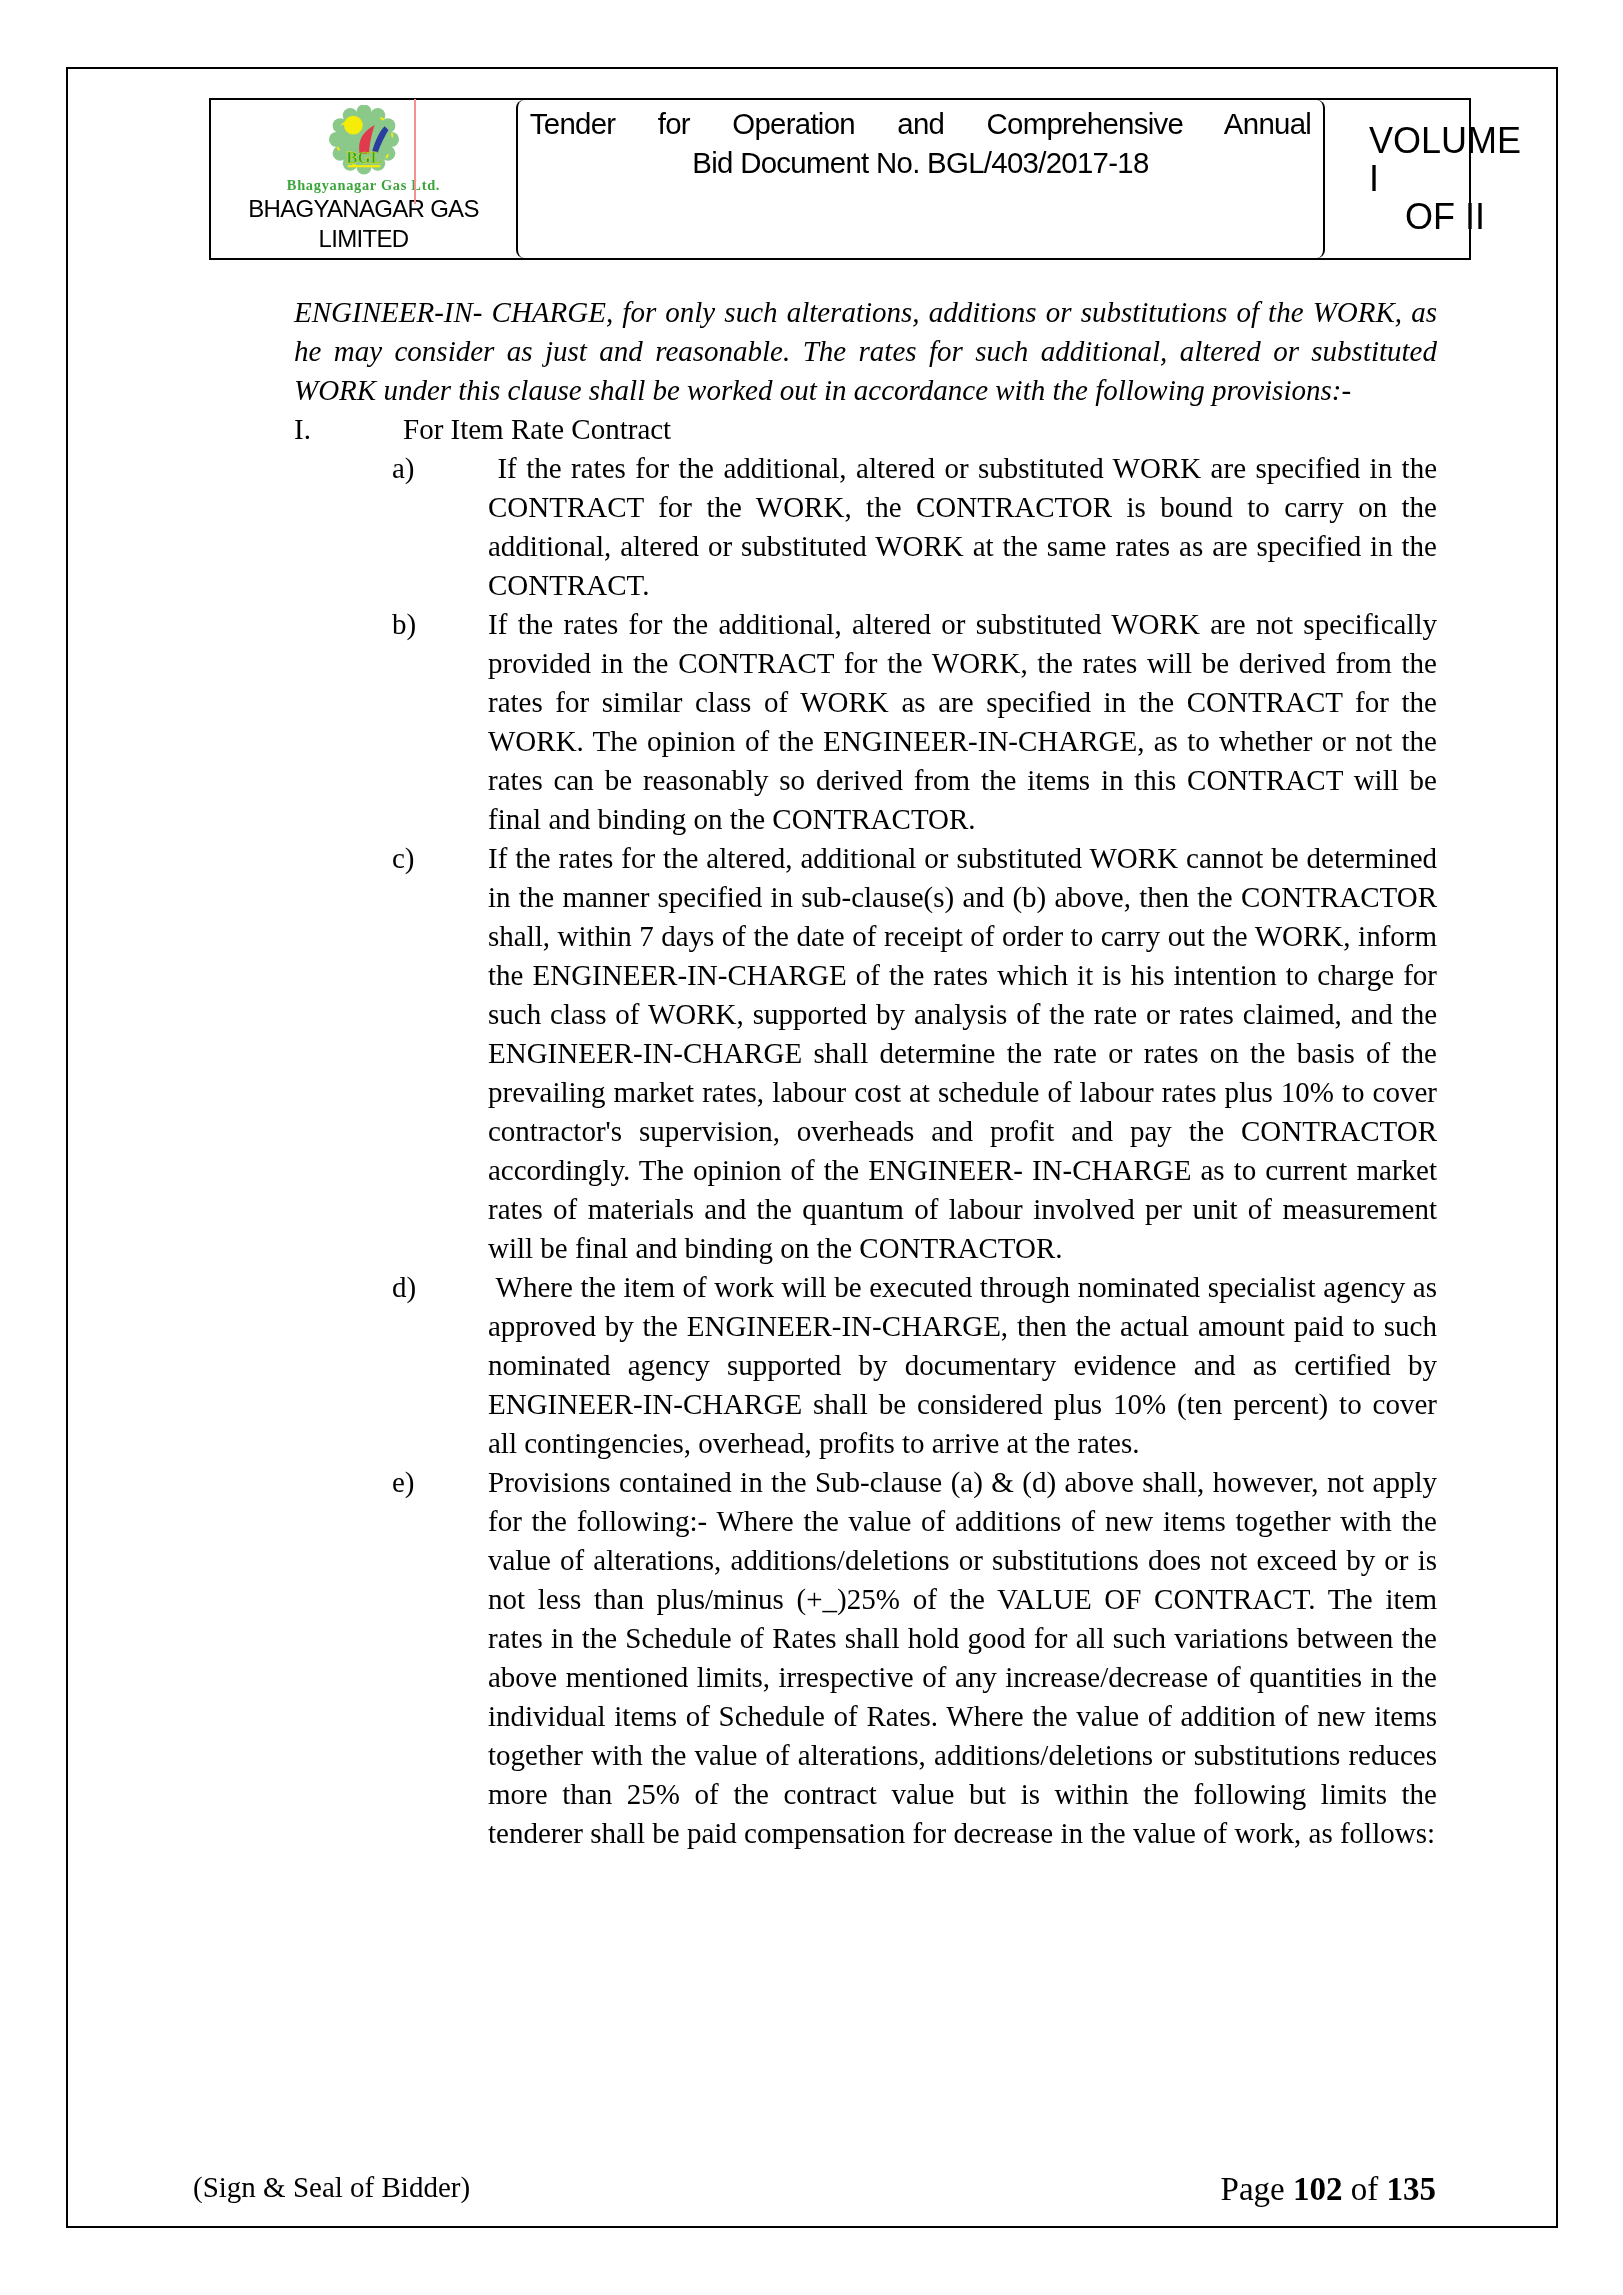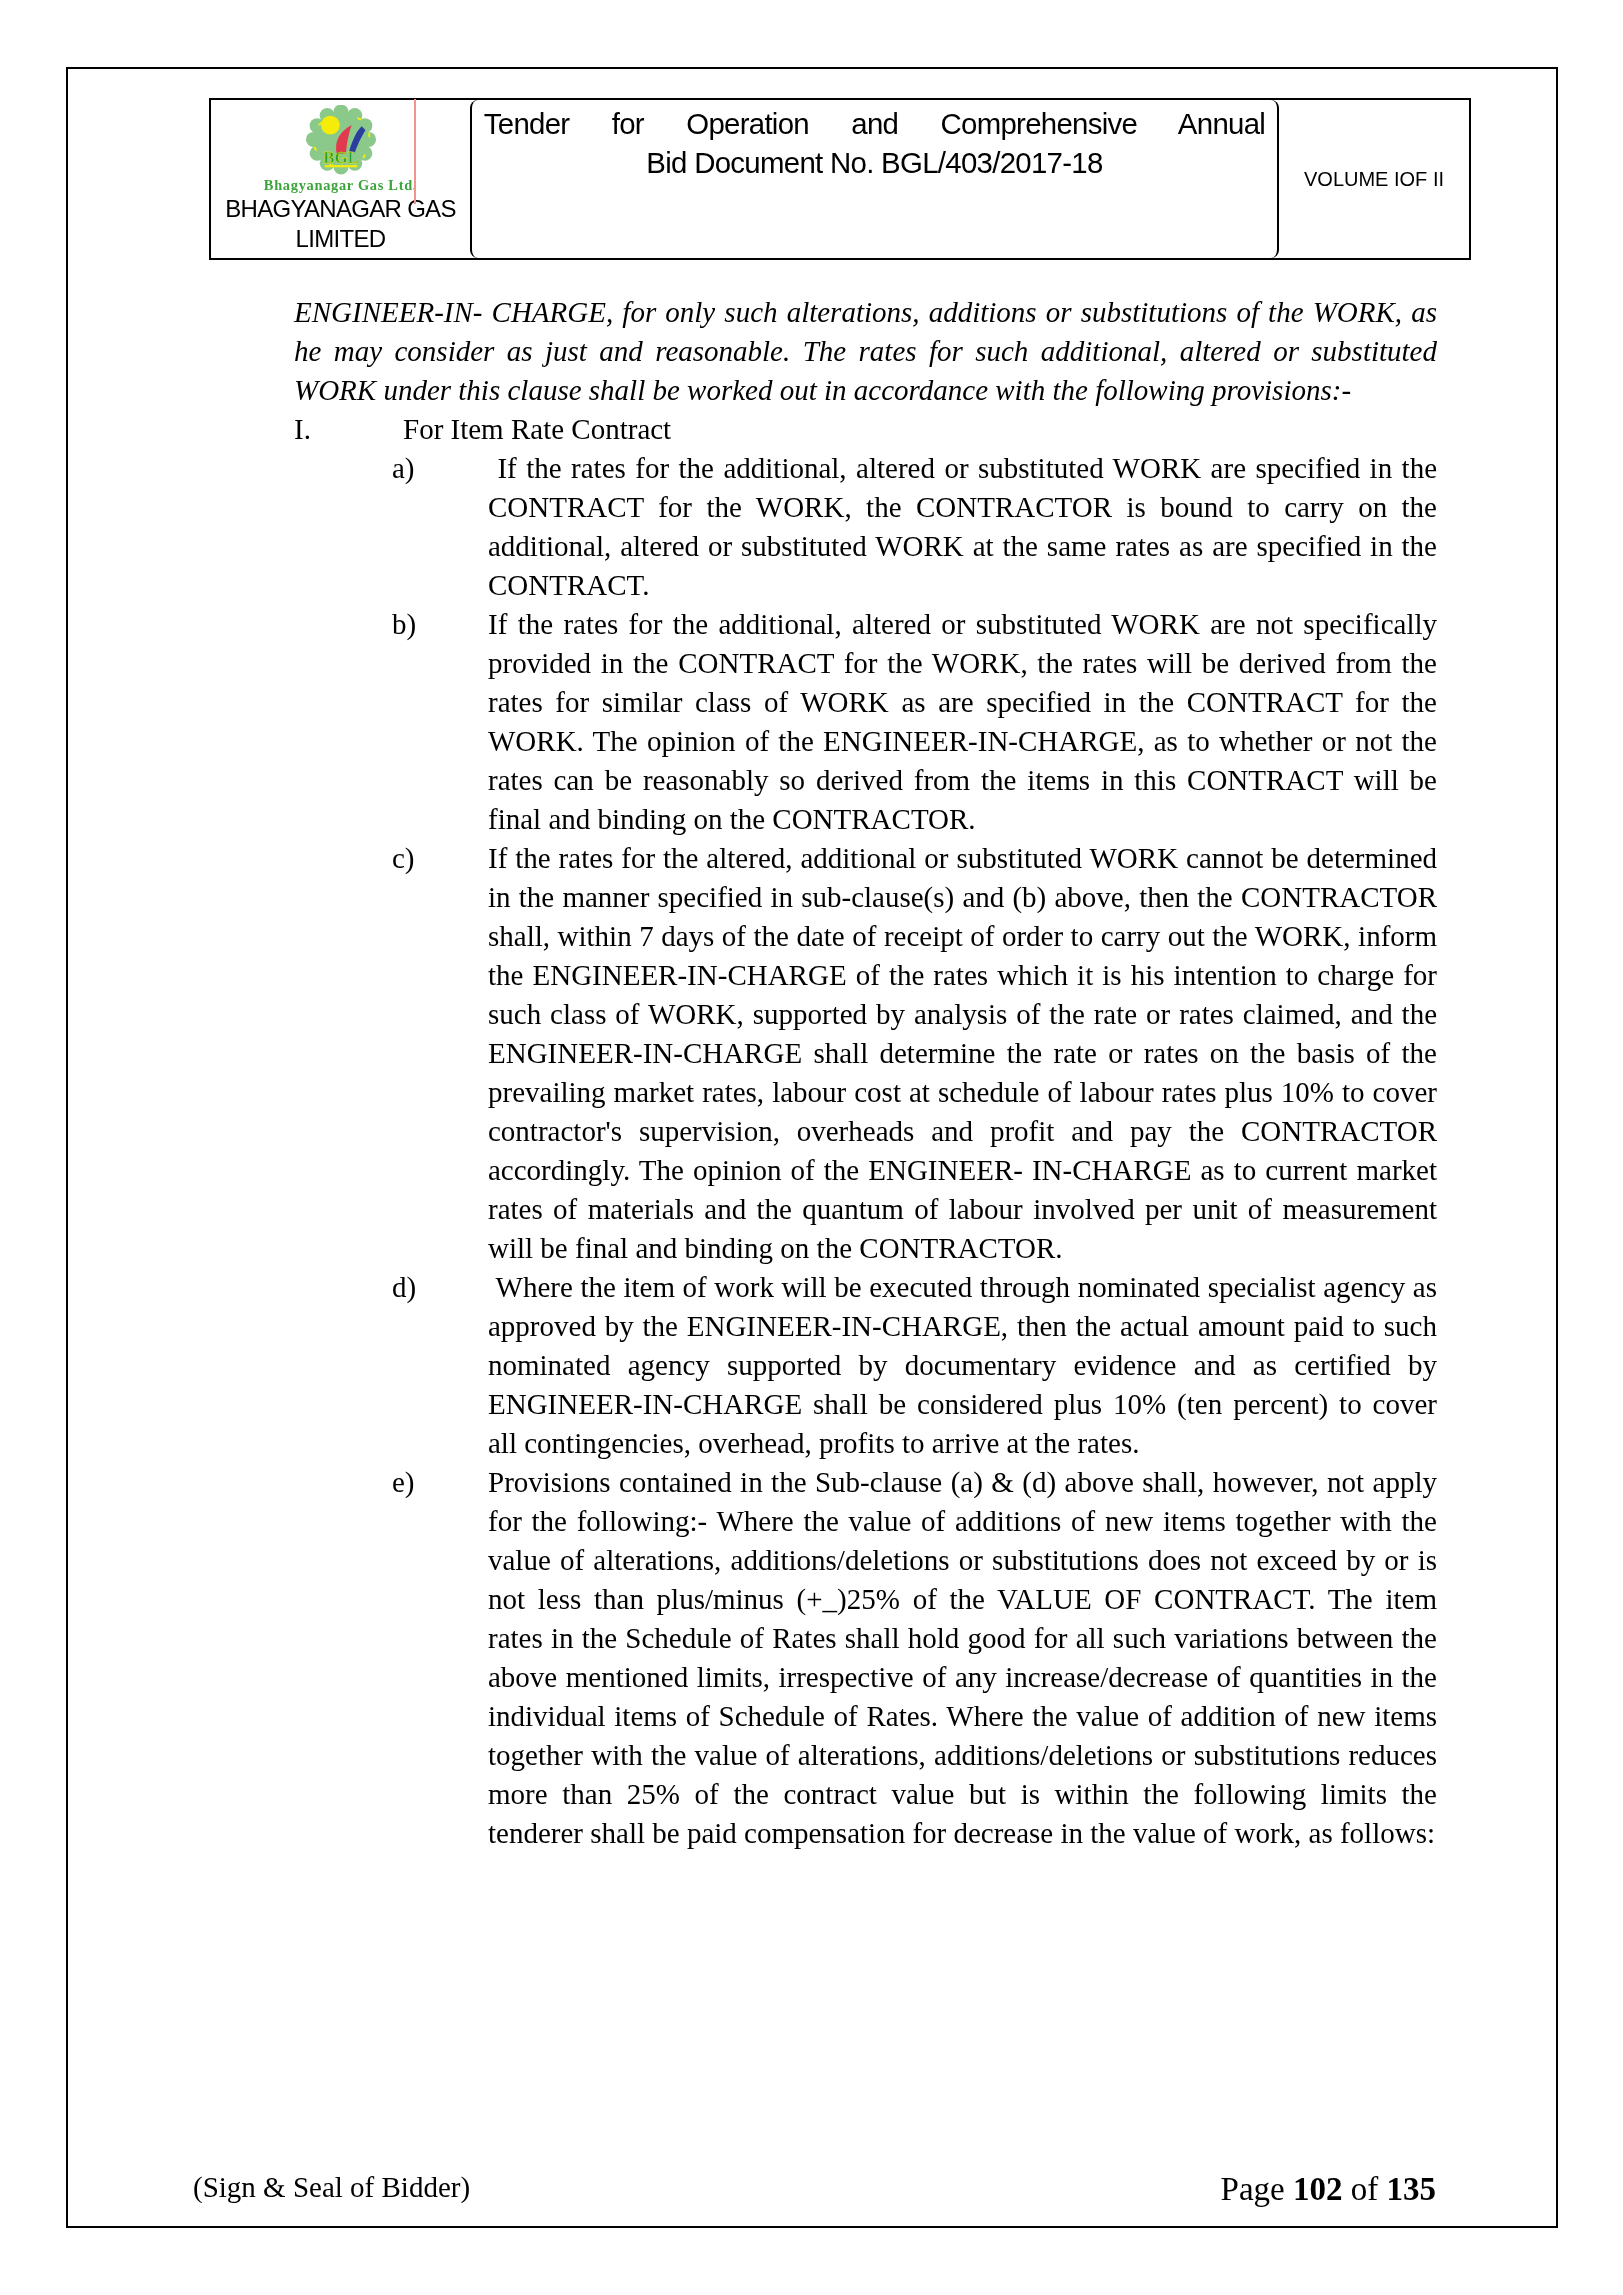--- a/index.html
+++ b/index.html
@@ -23,21 +23,21 @@
   
   .hdr {
     position: absolute;
     left: 209px; top: 98px;
     width: 1262px; height: 162px;
     border: 2.6px solid #000;
     display: flex;
     background: #fff;
   }
   .logo-cell {
-    width: 259px; flex: none;
+    width: 305px; flex: none;
     display: flex; flex-direction: column; align-items: center;
     padding-top: 5.2px;
     position: relative;
   }
   .logo-svg { width: 98px; height: 72px; display: block; }
   .logo-caption {
     font-size: 14.4px; font-weight: bold;
     color: #3aa53a;
     margin-top: 0px;
     letter-spacing: 0.7px;
@@ -62,25 +62,26 @@
     padding: 3.9px 11.8px 0 11.8px;
     font-family: "Liberation Sans", sans-serif;
     font-size: 29.4px; line-height: 39px;
     letter-spacing: -0.7px;
     border-radius: 8px;
   }
   .tl { text-align: justify; text-align-last: justify; }
   .tl-last { text-align: center; text-align-last: center; }
   .vol-cell {
     flex: 1;
-    display: flex; flex-direction: row;
+    display: flex; flex-direction: column;
     justify-content: center; align-items: center;
     font-family: "Liberation Sans", sans-serif;
-    font-size: 20px; line-height: 38px;
+    font-size: 36px; line-height: 38px;
     letter-spacing: 0px;
+    padding-left: 44px;
   }
   
   .body-block {
     position: absolute;
     left: 294px; top: 293px;
     width: 1143px;
     font-size: 29px; line-height: 39px;
   }
   .para { margin: 0; text-align: justify; font-style: italic; }
   .roman-row { display: flex; }

